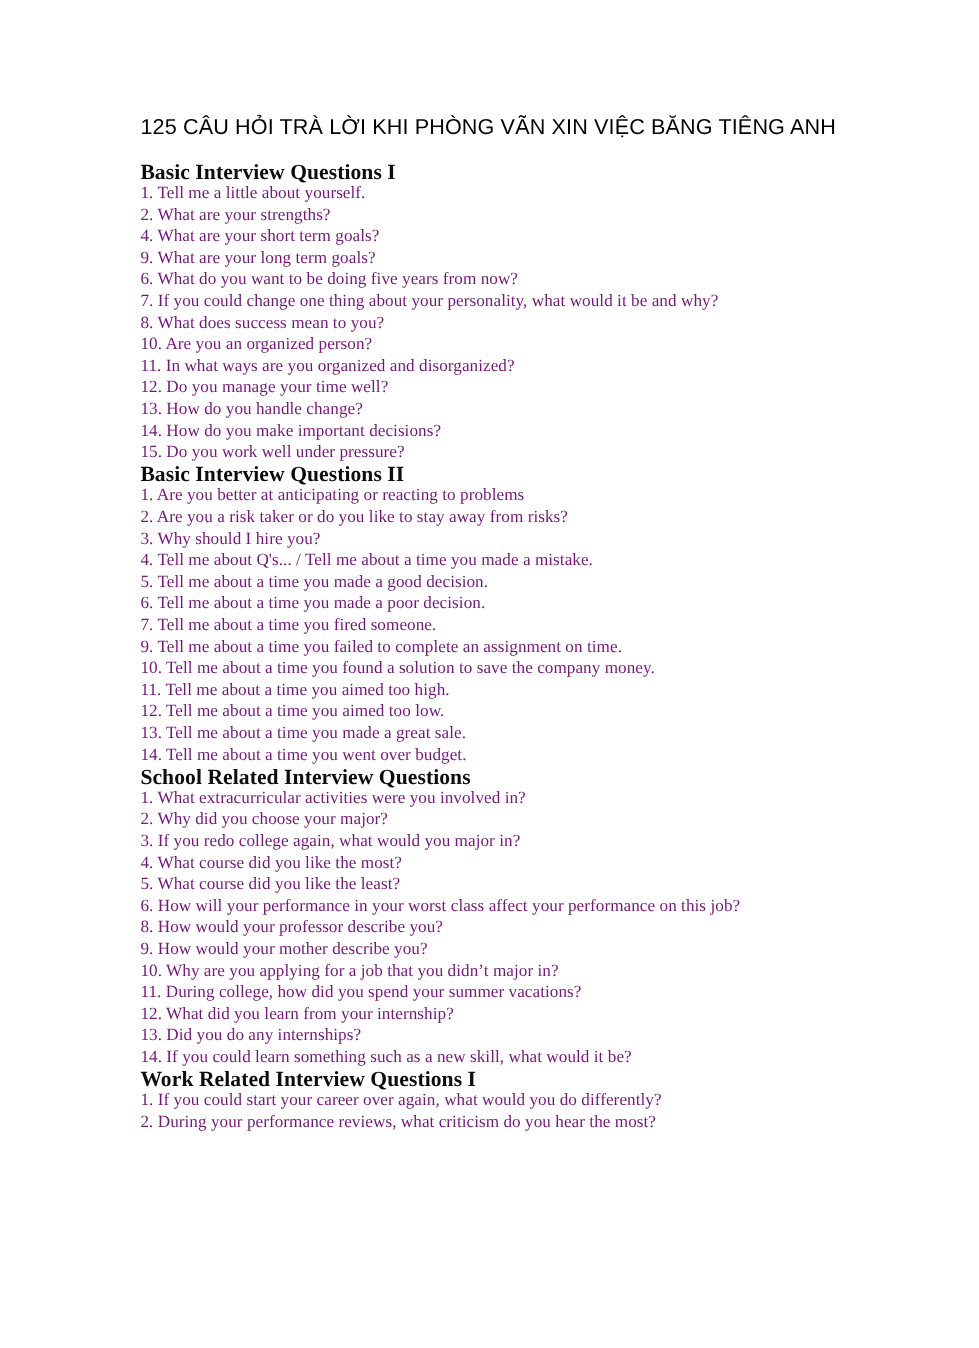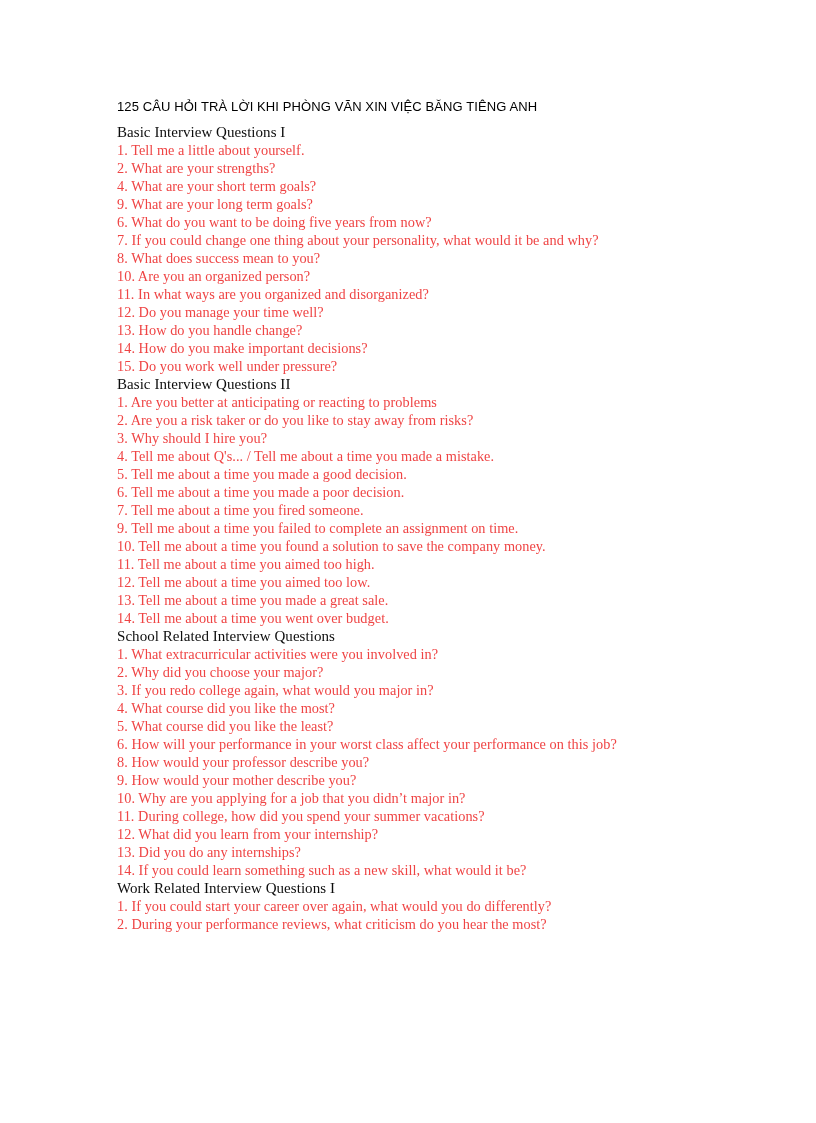--- a/index.html
+++ b/index.html
@@ -23,48 +23,48 @@
     box-sizing: border-box;
   }
   .content {
     position: absolute;
     left: 117px;
     top: 96px;
     width: 600px;
   }
   .doc-title {
     font-family: "Liberation Sans", sans-serif;
-    font-size: 13px;
+    font-size: 18px;
     line-height: 21px;
     color: #000000;
     font-weight: 400;
     letter-spacing: 0.1px;
-    margin: 0 0 6px 0;
+    margin: 0 0 17px 0;
     white-space: pre-line;
   }
   .section-head {
     font-family: "Liberation Serif", serif;
-    font-weight: normal;
-    font-size: 15px;
+    font-weight: bold;
+    font-size: 18px;
     line-height: 18px;
     color: #0d0d0d;
     margin: 0;
     letter-spacing: 0.05px;
     white-space: nowrap;
   }
   .q-list {
     list-style: none;
     margin: 0;
     padding: 0;
   }
   .q-item {
     font-family: "Liberation Serif", serif;
     font-size: 14.3px;
     line-height: 18px;
-    color: #ef4444;
+    color: #701a75;
     margin: 0;
     padding: 0;
     white-space: nowrap;
     letter-spacing: 0.04px;
   }
   .section-block {
     margin: 0;
   }
 </style>
 </head>

